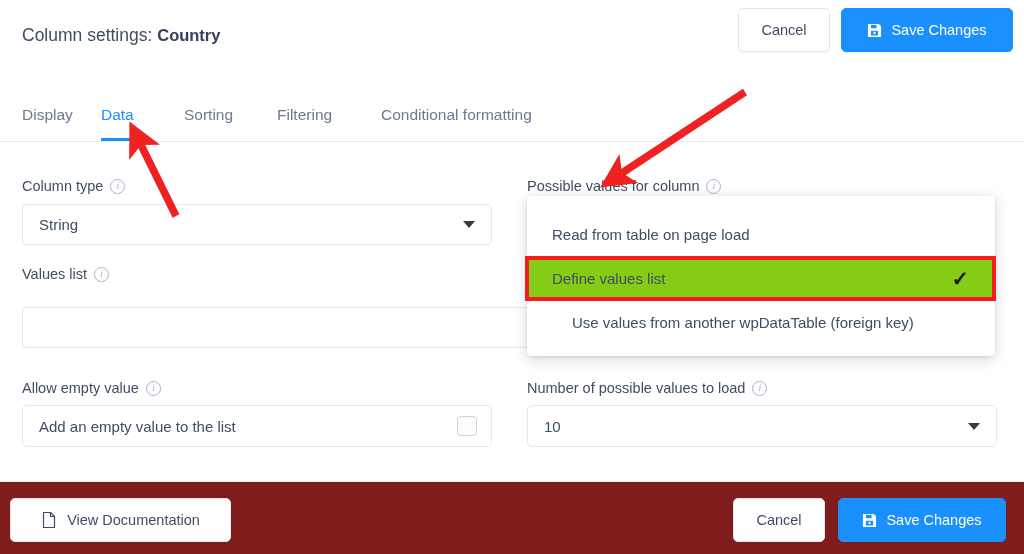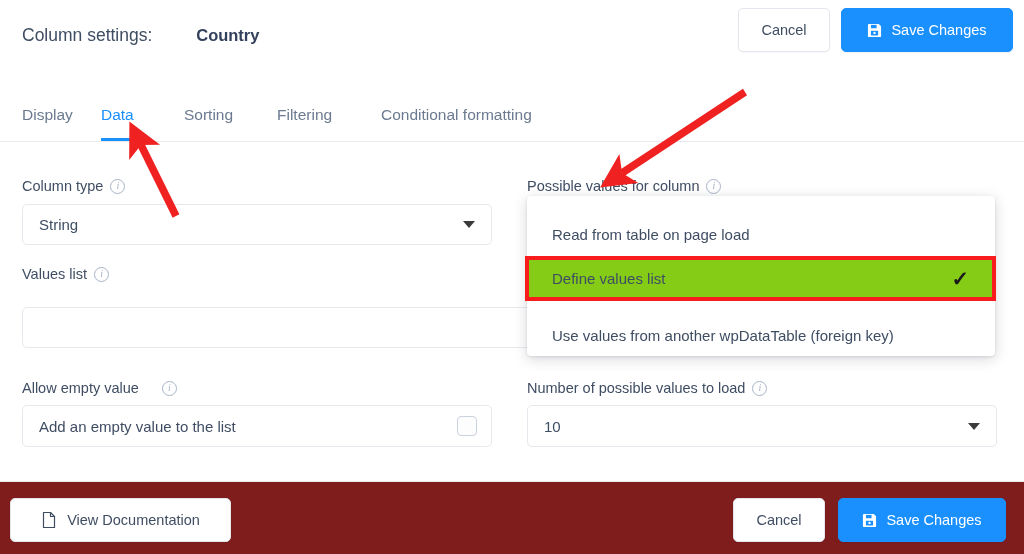--- a/index.html
+++ b/index.html
@@ -30,21 +30,20 @@
     top: 25px;
     font-size: 17.5px;
     color: #3f4d63;
     font-weight: 400;
     white-space: nowrap;
   }
   .page-title .strong {
     font-weight: bold;
     color: #33415c;
     font-size: 16.5px;
-    margin-left: 39px;
   }
 
   .btn {
     box-sizing: border-box;
     display: inline-flex;
     align-items: center;
     justify-content: center;
     border-radius: 5px;
     font-size: 14.5px;
     cursor: pointer;
@@ -289,21 +288,21 @@
 </div>
 
 <div class="field-label" style="left:22px; top:266px;">
   <span>Values list</span>
   <span class="info-icon">i</span>
 </div>
 <div class="control" style="left:22px; top:307px; width:696px; height:41px;">
   <span class="val"></span>
 </div>
 
-<div class="field-label" style="left:22px; top:380px;gap:16px;">
+<div class="field-label" style="left:22px; top:380px;">
   <span>Allow empty value</span>
   <span class="info-icon">i</span>
 </div>
 <div class="control" style="left:22px; top:405px; width:470px; height:42px;">
   <span class="val">Add an empty value to the list</span>
   <span class="checkbox"></span>
 </div>
 
 <div class="field-label" style="left:527px; top:178px;">
   <span>Possible values for column</span>
@@ -320,21 +319,21 @@
 </div>
 
 <div class="dropdown">
   <div class="dd-item" style="top:16px;">
     <span class="dd-label">Read from table on page load</span>
   </div>
   <div class="dd-item selected" style="top:60px;">
     <span class="dd-label">Define values list</span>
     <span class="dd-check">✓</span>
   </div>
-  <div class="dd-item" style="top:117px;">
+  <div class="dd-item" style="top:104px;margin-left:20px;">
     <span class="dd-label">Use values from another wpDataTable (foreign key)</span>
   </div>
 </div>
 <div class="redbox"></div>
 
 <div class="footer">
   <div class="btn btn-ghost" id="view-docs">
     <span class="icon-doc">
       <svg width="16" height="18" viewBox="0 0 16 18" aria-hidden="true">
         <path d="M2.5 1.5h7L13.5 5.5v11h-11z" fill="none" stroke="#3f4d63" stroke-width="1.2" stroke-linejoin="round"></path>

